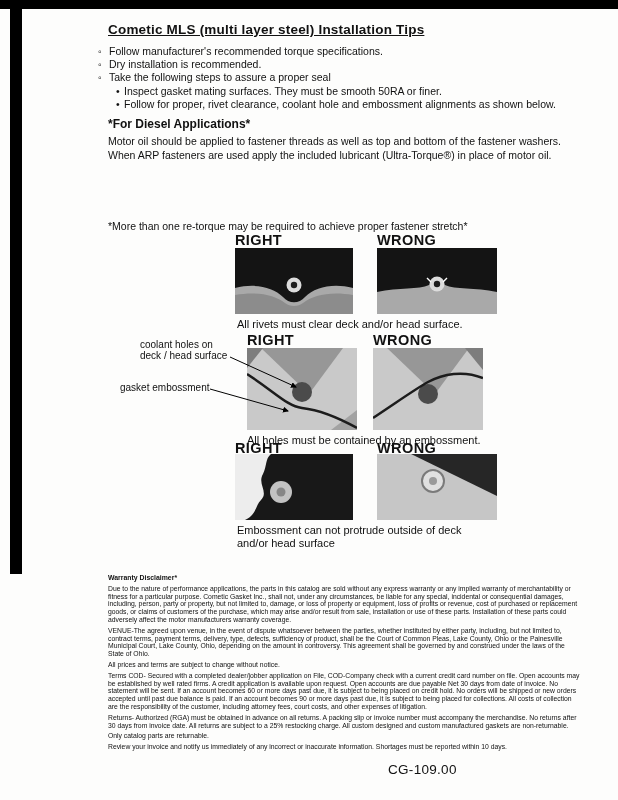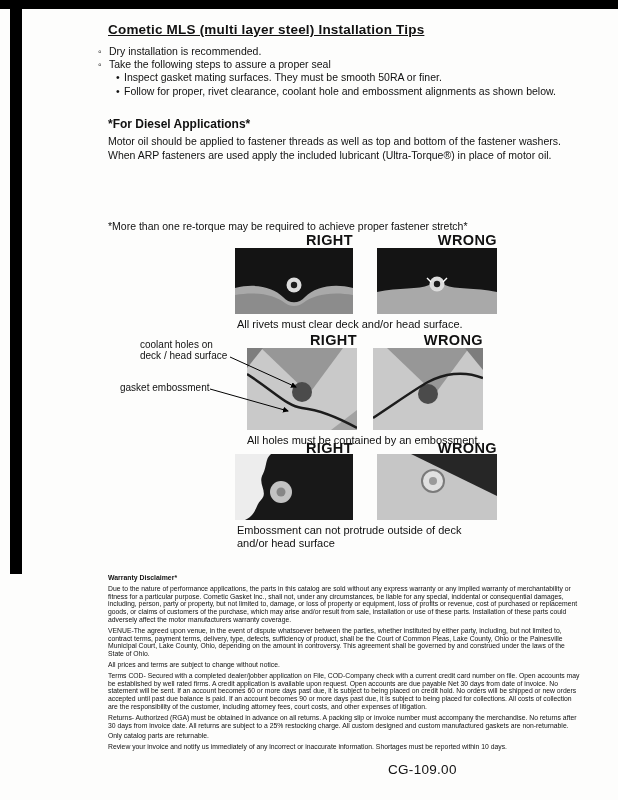--- a/index.html
+++ b/index.html
@@ -22,21 +22,21 @@
   .tip-sub { position:relative; padding-left:26px; }
   .tip-sub::before { content:"•"; position:absolute; left:18px; top:0; }
 
   .diesel-heading { position:absolute; left:108px; top:117px; font-size:12px; font-weight:bold; }
   .para { position:absolute; left:108px; width:480px; font-size:10.5px; line-height:13.5px; }
   .para-1 { top:135px; }
   .para-2 { top:176px; }
   .note { position:absolute; left:108px; top:220px; width:480px; font-size:10.5px; }
 
   .diagrams { position:absolute; left:96px; top:232px; width:522px; height:330px; }
-  .dg-label { position:absolute; font-size:14.5px; font-weight:600; text-align:right; letter-spacing:0.4px; }
+  .dg-label { position:absolute; font-size:14.5px; font-weight:600; text-align:left; letter-spacing:0.4px; }
   .dg-panel { position:absolute; }
   .dg-panel svg { display:block; }
   .dg-caption { position:absolute; font-size:11px; white-space:nowrap; }
   .dg-caption.wrap { white-space:normal; width:256px; line-height:13px; }
   .ann { position:absolute; font-size:10px; line-height:11px; }
   .ann-arrows { position:absolute; left:0; top:0; width:522px; height:330px; pointer-events:none; }
 
   .warranty { position:absolute; left:108px; top:574px; width:474px; font-size:6.8px; line-height:7.8px; }
   .warranty h3 { font-size:6.9px; font-weight:bold; margin-bottom:3px; }
   .warranty p { margin-bottom:3px; }
@@ -46,20 +46,21 @@
 </head>
 <body>
 
 <div class="page">
   <div class="bar-top"></div>
   <div class="bar-left"></div>
 
   <h1 class="title">Cometic MLS (multi layer steel) Installation Tips</h1>
 
   <div class="tips">
+    <div class="tip">Follow manufacturer's recommended torque specifications.</div>
     <div class="tip">Dry installation is recommended.</div>
     <div class="tip">Take the following steps to assure a proper seal</div>
     <div class="tip-sub">Inspect gasket mating surfaces.  They must be smooth 50RA or finer.</div>
     <div class="tip-sub">Follow for proper, rivet clearance, coolant hole and embossment alignments as shown below.</div>
   </div>
 
   <h2 class="diesel-heading">*For Diesel Applications*</h2>
   <p class="para para-1">Motor oil should be applied to fastener threads as well as top and bottom of the fastener washers. When ARP fasteners are used apply the included lubricant (Ultra-Torque®) in place of motor oil.</p>
   <p class="note">*More than one re-torque may be required to achieve proper fastener stretch*</p>
 

